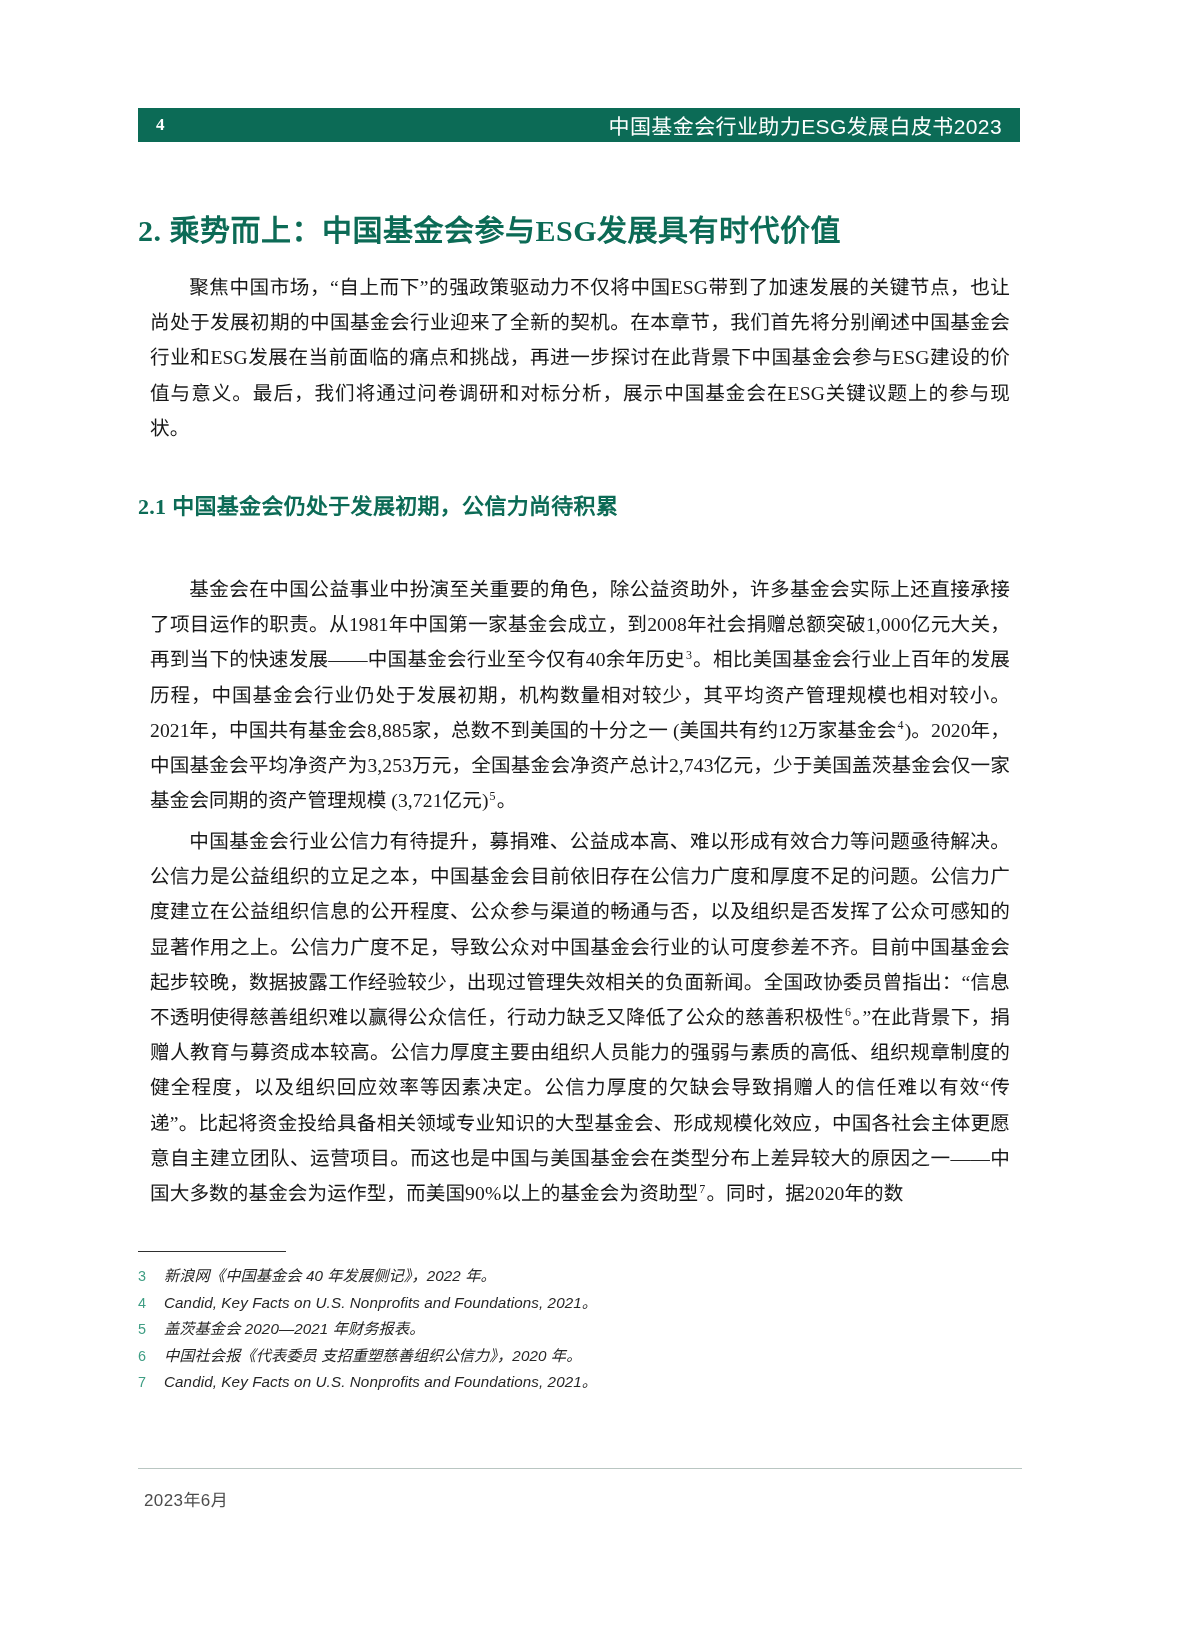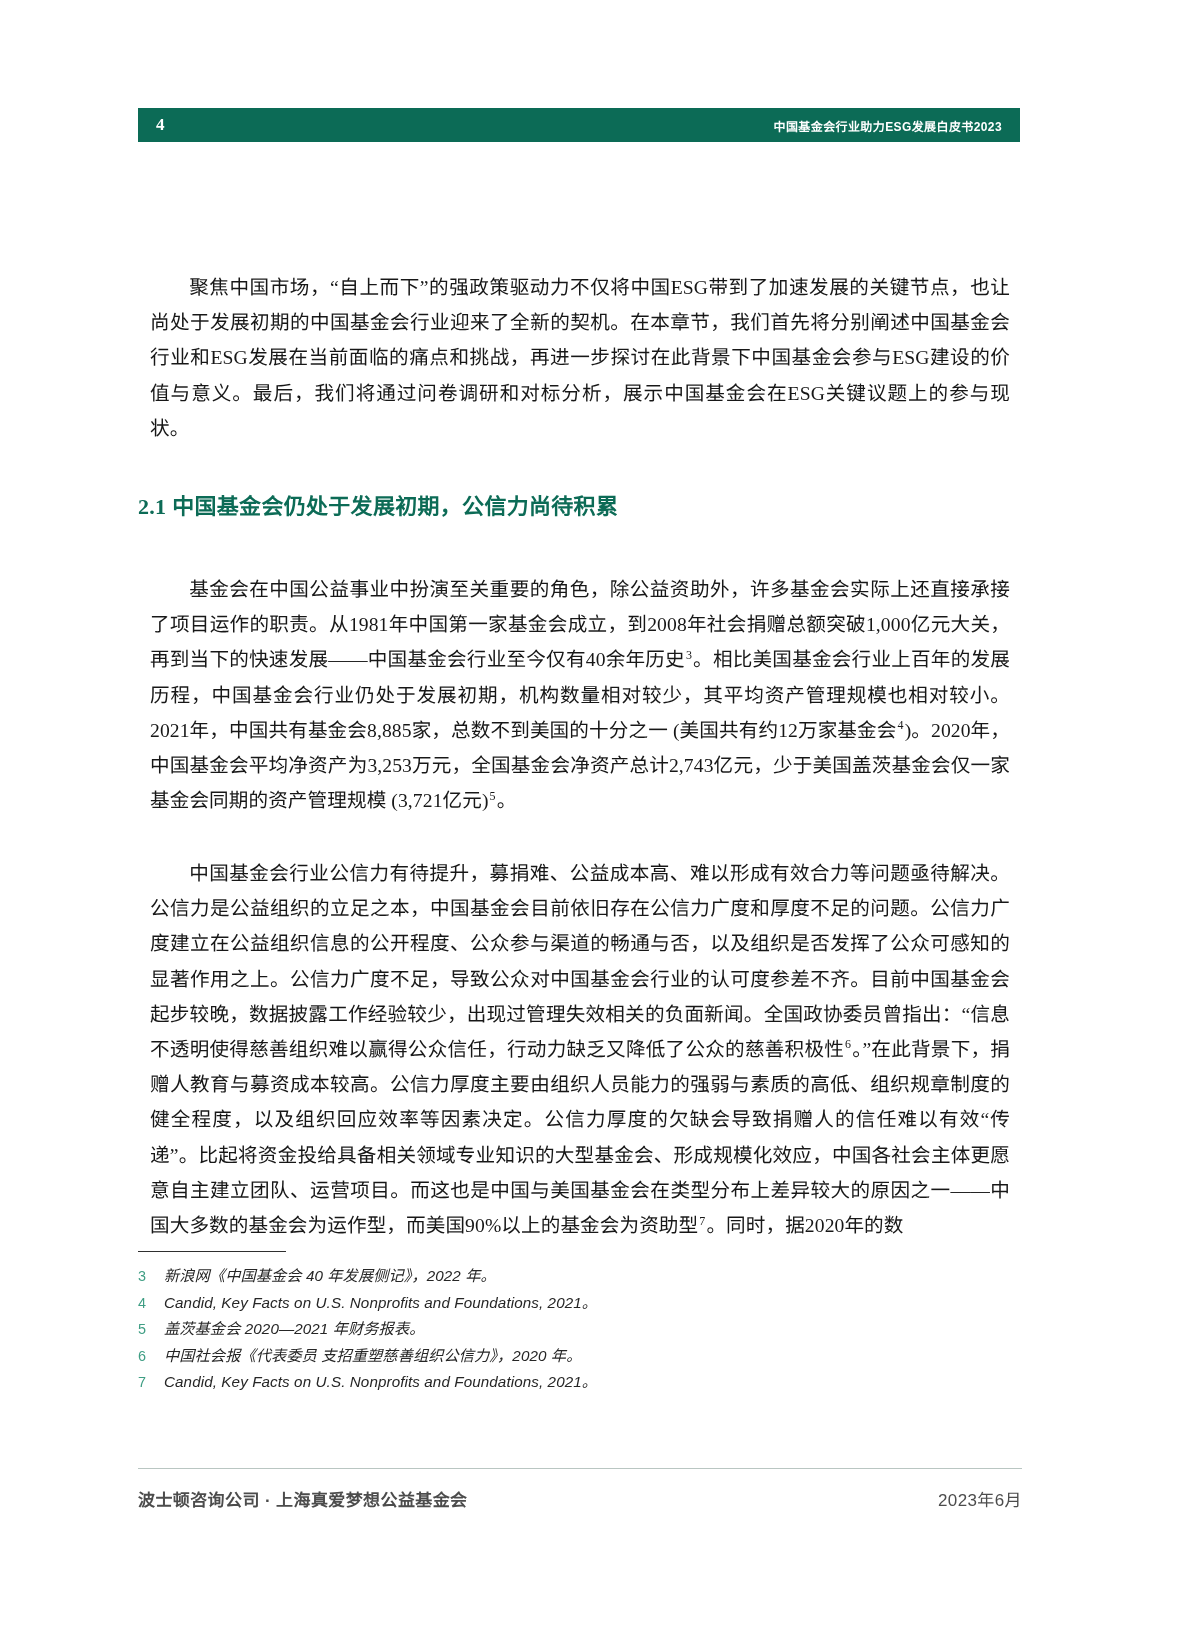--- a/index.html
+++ b/index.html
@@ -36,22 +36,22 @@
     box-sizing: border-box;
   }
   .running-head .page-number {
     font-family: "Liberation Serif", serif;
     font-size: 17px;
     font-weight: 700;
     letter-spacing: 0.5px;
   }
   .running-head .doc-title {
     font-family: "Liberation Sans", sans-serif;
-    font-size: 12px;
-    font-weight: 700;
+    font-size: 21px;
+    font-weight: 400;
     letter-spacing: 0.4px;
     white-space: nowrap;
   }
 
   
   .chapter-heading {
     position: absolute;
     left: 138px;
     top: 186px;
     width: 890px;
@@ -88,21 +88,21 @@
     text-align: justify;
     text-justify: inter-character;
     letter-spacing: 0.1px;
   }
   .body-block p {
     margin: 12px;
     text-indent: 2em;
   }
   #para-intro  { top: 258px; }
   #para-2-1-a  { top: 560px; }
-  #para-2-1-b  { top: 844px; }
+  #para-2-1-b  { top: 812px; }
 
   sup.fn {
     font-size: 12px;
     vertical-align: super;
     line-height: 0;
     padding: 0 1px;
   }
 
   
   .footnote-rule {
@@ -173,20 +173,21 @@
 </head>
 <body>
 
 <div class="page">
 
   <div class="running-head">
     <span class="page-number">4</span>
     <span class="doc-title">中国基金会行业助力ESG发展白皮书2023</span>
   </div>
 
+  <h1 class="chapter-heading">2. 乘势而上：中国基金会参与ESG发展具有时代价值</h1>
 
   <div class="body-block" id="para-intro">
     <p>聚焦中国市场，“自上而下”的强政策驱动力不仅将中国ESG带到了加速发展的关键节点，也让尚处于发展初期的中国基金会行业迎来了全新的契机。在本章节，我们首先将分别阐述中国基金会行业和ESG发展在当前面临的痛点和挑战，再进一步探讨在此背景下中国基金会参与ESG建设的价值与意义。最后，我们将通过问卷调研和对标分析，展示中国基金会在ESG关键议题上的参与现状。</p>
   </div>
 
   <h2 class="section-heading">2.1 中国基金会仍处于发展初期，公信力尚待积累</h2>
 
   <div class="body-block" id="para-2-1-a">
     <p><span>基金会在中国公益事业中扮演至关重要的角色，除公益资助外，许多基金会实际上还直接承接了项目运作的职责。从1981年中国第一家基金会成立，到2008年社会捐赠总额突破1,000亿元大关，再到当下的快速发展——中国基金会行业至今仅有40余年历史</span><sup class="fn">3</sup><span>。相比美国基金会行业上百年的发展历程，中国基金会行业仍处于发展初期，机构数量相对较少，其平均资产管理规模也相对较小。2021年，中国共有基金会8,885家，总数不到美国的十分之一 (美国共有约12万家基金会</span><sup class="fn">4</sup><span>)。2020年，中国基金会平均净资产为3,253万元，全国基金会净资产总计2,743亿元，少于美国盖茨基金会仅一家基金会同期的资产管理规模 (3,721亿元)</span><sup class="fn">5</sup><span>。</span></p>
   </div>
@@ -215,17 +216,16 @@
       <span class="fn-text">中国社会报《代表委员 支招重塑慈善组织公信力》，2020 年。</span>
     </div>
     <div class="fn-row">
       <span class="fn-num">7</span>
       <span class="fn-text">Candid, Key Facts on U.S. Nonprofits and Foundations, 2021。</span>
     </div>
   </div>
 
   <div class="footer-rule"></div>
   <div class="footer">
-    <span class="footer-left">波士顿咨询公司 · 上海真爱梦想公益基金会</span>
     <span class="footer-right">2023年6月</span>
   </div>
 
 </div>
 
 </body></html>

